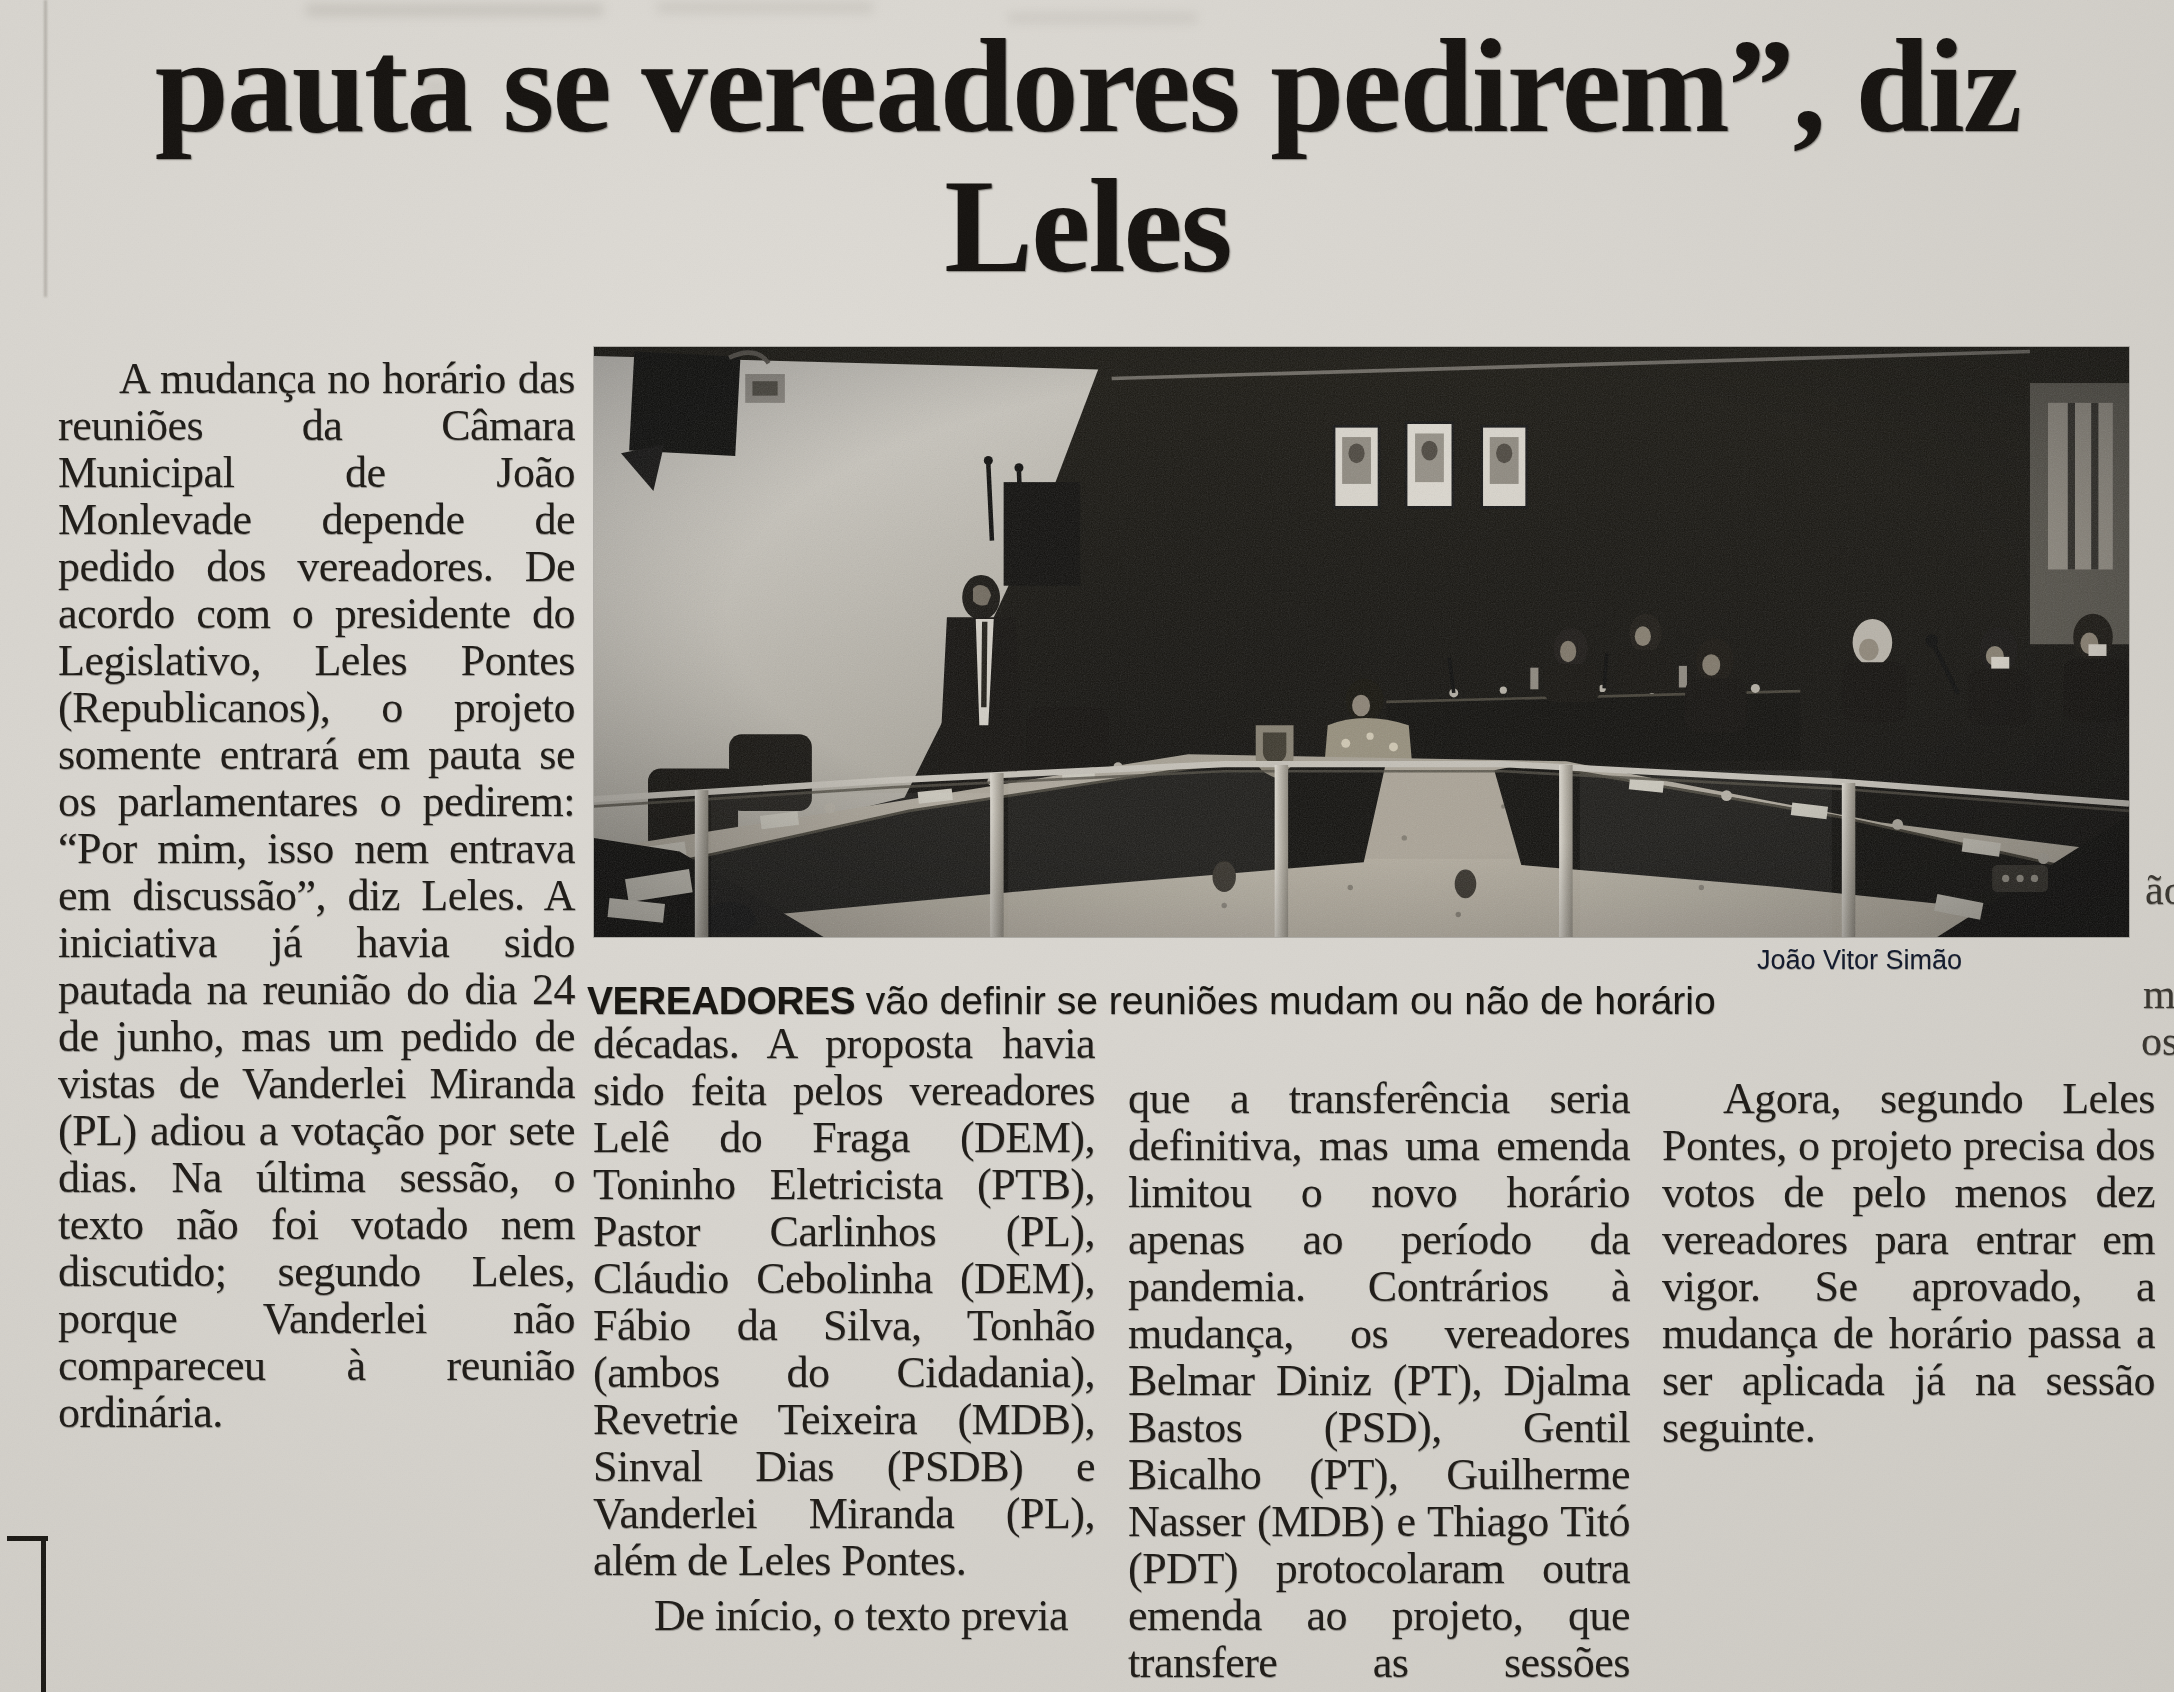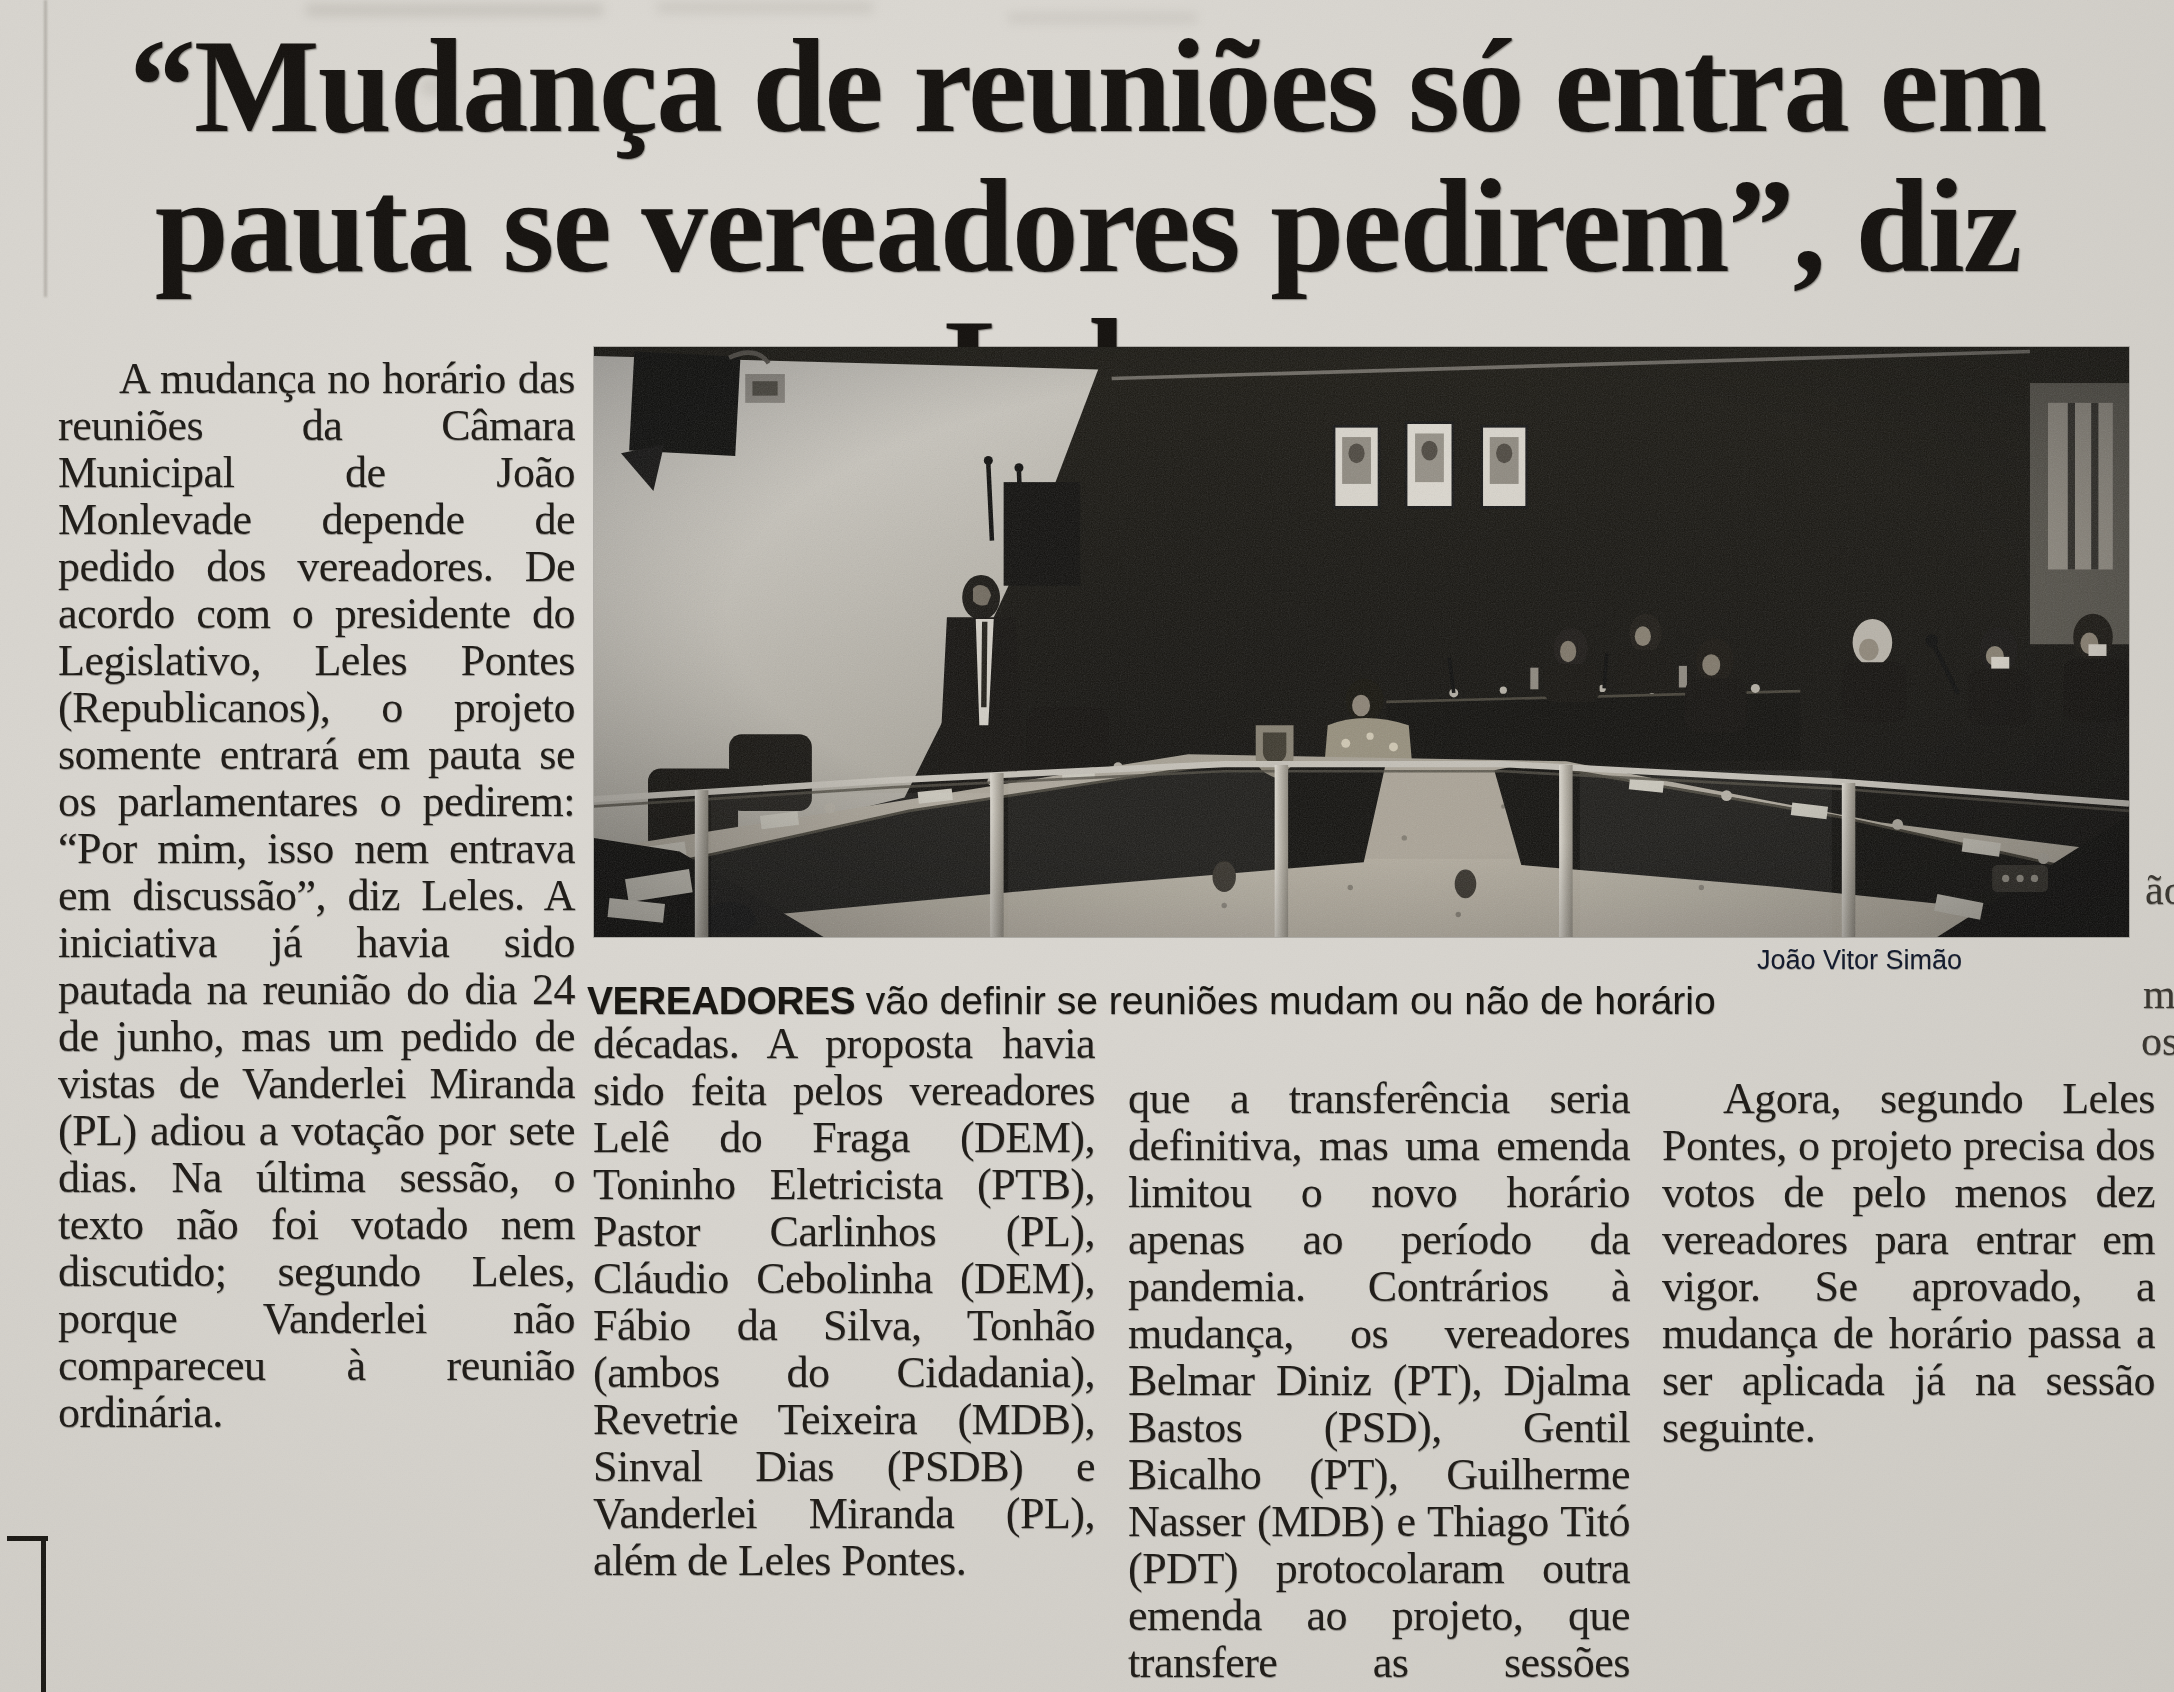--- a/index.html
+++ b/index.html
@@ -58,21 +58,20 @@
 <body>
 
 <div class="abs smudge" style="left:306px;top:3.6px;width:297px;height:12.6px;opacity:.25;"></div>
 <div class="abs smudge" style="left:657px;top:1.8px;width:216px;height:10.8px;opacity:.2;"></div>
 <div class="abs smudge" style="left:1008px;top:12.6px;width:189px;height:10.8px;opacity:.18;"></div>
 <div class="abs smudge" style="left:419px;top:77px;width:34px;height:20px;opacity:.2;border-radius:50%;"></div>
 
 <div class="abs fold"></div>
 
 <div class="abs headline">
-  <div>“Mudança de reuniões só entra em</div>
   <div>pauta se vereadores pedirem”, diz Leles</div>
 </div>
 
 <div class="abs col col1">
   <p class="indent">A mudança no horário das reuniões da Câmara Municipal de João Monlevade depende de pedido dos vereadores. De acordo com o presidente do Legislativo, Leles Pontes (Republicanos), o projeto somente entrará em pauta se os parlamentares o pedirem: “Por mim, isso nem entrava em discussão”, diz Leles. A iniciativa já havia sido pautada na reunião do dia 24 de junho, mas um pedido de vistas de Vanderlei Miranda (PL) adiou a votação por sete dias. Na última sessão, o texto não foi votado nem discutido; segundo Leles, porque Vanderlei não compareceu à reunião ordinária.</p>
 </div>
 
 <div class="abs photo">
 <svg viewBox="0 0 1705 655" preserveAspectRatio="none">
   <defs>
@@ -306,20 +305,21 @@
 </div>
 
 <div class="abs credit">João Vitor Simão</div>
 
 <div class="abs caption">
   <span class="lead">VEREADORES</span><span class="rest">vão definir se reuniões mudam ou não de horário</span>
 </div>
 
 <div class="abs col col2">
   <p>décadas. A proposta havia sido feita pelos vereadores Lelê do Fraga (DEM), Toninho Eletricista (PTB), Pastor Carlinhos (PL), Cláudio Cebolinha (DEM), Fábio da Silva, Tonhão (ambos do Cidadania), Revetrie Teixeira (MDB), Sinval Dias (PSDB) e Vanderlei Miranda (PL), além de Leles Pontes.</p>
+  <p class="indent">De início, o texto previa</p>
 </div>
 <div class="abs col col3">
   <p>que a transferência seria definitiva, mas uma emenda limitou o novo horário apenas ao período da pandemia. Contrários à mudança, os vereadores Belmar Diniz (PT), Djalma Bastos (PSD), Gentil Bicalho (PT), Guilherme Nasser (MDB) e Thiago Titó (PDT) protocolaram outra emenda ao projeto, que transfere as sessões ordinárias para as 18</p>
 </div>
 <div class="abs col col4">
   <p class="indent">Agora, segundo Leles Pontes, o projeto precisa dos votos de pelo menos dez vereadores para entrar em vigor. Se aprovado, a mudança de horário passa a ser aplicada já na sessão seguinte.</p>
 </div>
 
 <span class="abs edge-frag" style="left:2145px;top:866px;">ão</span>
 <span class="abs edge-frag" style="left:2143px;top:970px;">m</span>

